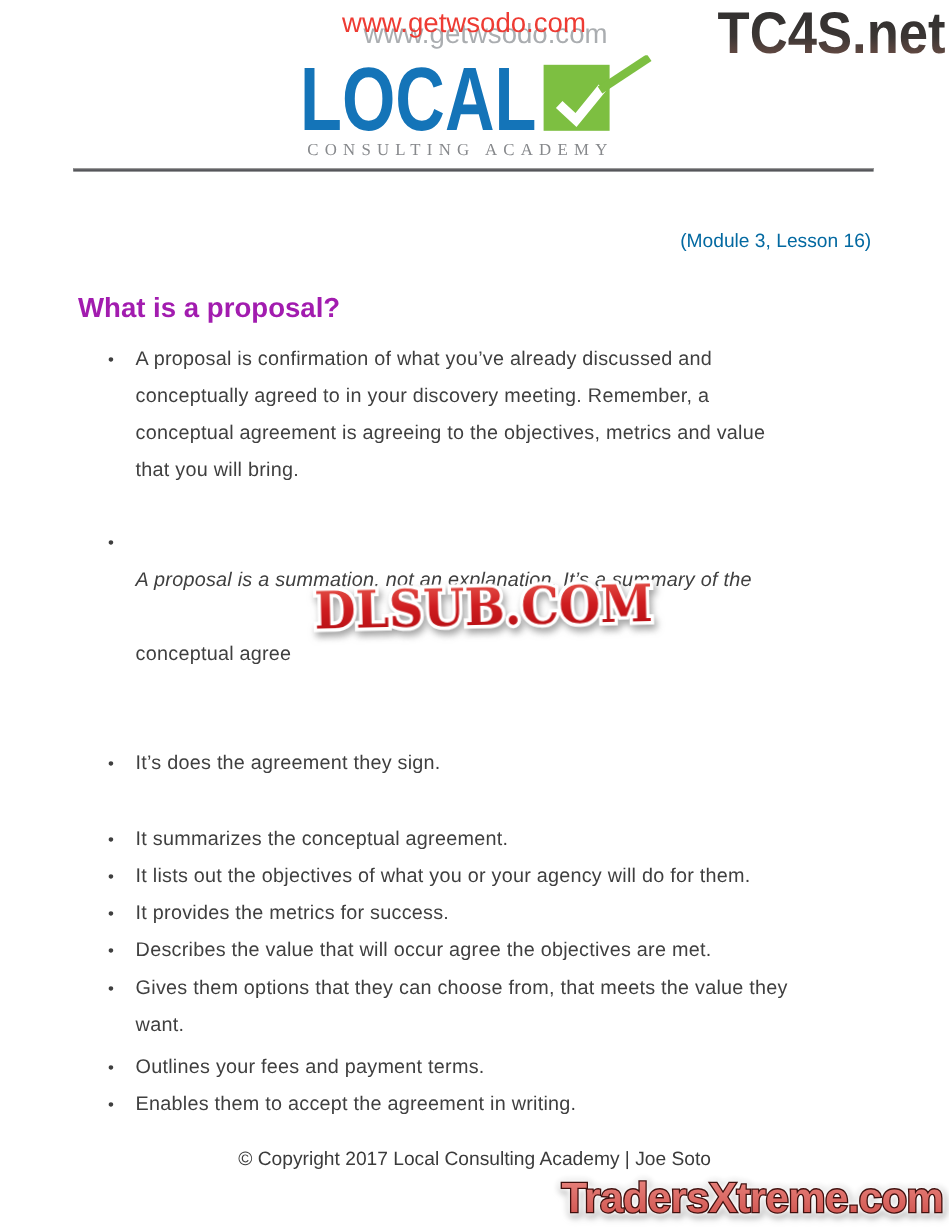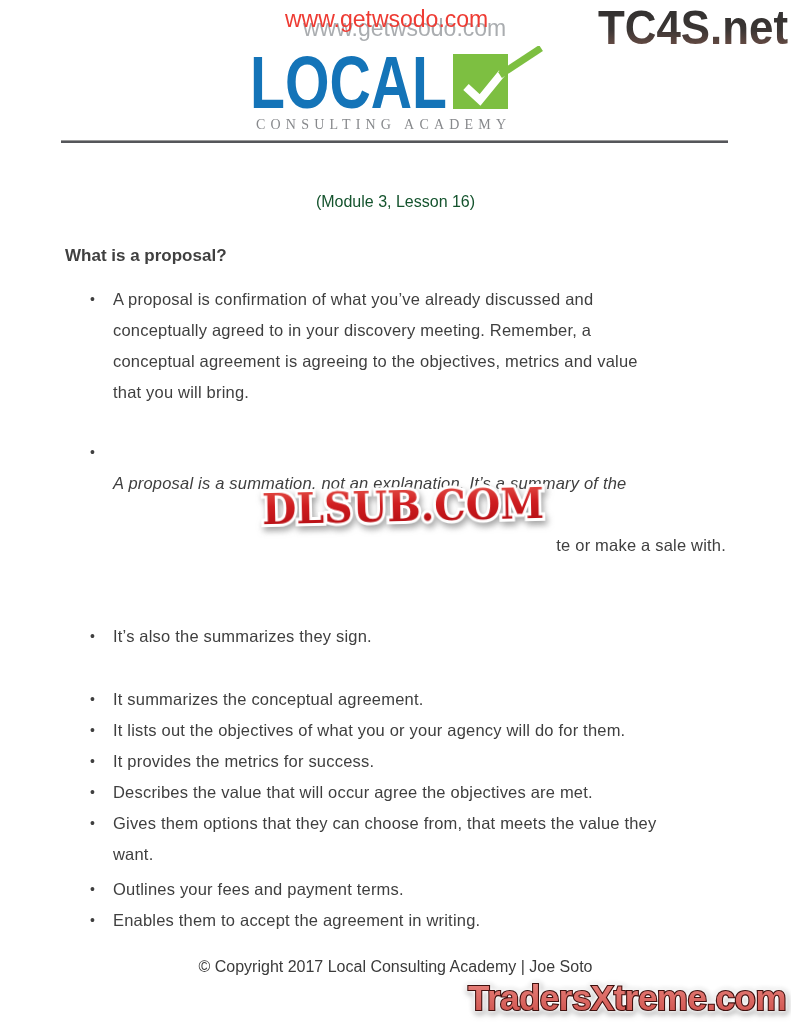--- a/index.html
+++ b/index.html
@@ -17,22 +17,22 @@
   #logo{position:absolute;left:250px;top:46px;width:310px;}
   #logo-tagline{margin-top:-3px;margin-left:6px;font-size:14px;letter-spacing:5.2px;
     color:#87898c;white-space:nowrap;font-family:Liberation Serif, serif;}
   #logo svg text{font-family:"Liberation Sans",sans-serif;font-weight:bold;font-size:75px;}
   
   #divider{position:absolute;left:61px;top:140px;width:667px;height:2px;
     background:#55565a;border-top:1px solid #9a9a9a;}
   
   #content{position:absolute;top:186px;left:65px;width:661px;}
   .title{text-align:center;font-weight:bold;font-size:16.5px;line-height:20px;color:#3c3c3c;}
-  .subtitle{text-align:center;font-size:16px;line-height:20px;color:#14532d;margin-top:6px;}
-  .heading{font-weight:bold;font-size:17px;line-height:22px;color:#404040;margin:0;}
+  .subtitle{text-align:right;font-size:16px;line-height:20px;color:#0369a1;margin-top:6px;}
+  .heading{font-weight:bold;font-size:23px;line-height:22px;color:#a21caf;margin:0;}
   .h1{margin-top:33px;}
   .h2{margin-top:34px;}
   .list{padding-left:25px;}
   .list1{margin-top:17px;}
   .list2{margin-top:32px;}
   .bullet{display:flex;font-size:16.5px;line-height:31px;letter-spacing:0.2px;color:#3f3f3f;}
   .list1 .bullet{margin-bottom:29px;}
   .list1 .bullet:last-child{margin-bottom:0;}
   .dot{width:23px;flex:none;font-size:14px;}
   .btext{flex:1;white-space:pre-line;}
@@ -93,28 +93,28 @@
       <span class="btext">A proposal is confirmation of what you’ve already discussed and
 conceptually agreed to in your discovery meeting. Remember, a
 conceptual agreement is agreeing to the objectives, metrics and value
 that you will bring.</span>
     </div>
     <div class="bullet">
       <span class="dot">•</span>
       <span class="btext">
         <span class="line">A proposal is a summation, not an explanation. It’s a summary of the</span>
         <span class="split-line">
+          <span>conceptual agree</span>
           <span class="gap"></span>
-          <span>te or make a sale with.</span>
         </span>
       </span>
     </div>
     <div class="bullet">
       <span class="dot">•</span>
-      <span class="btext">It’s also the summarizes they sign.</span>
+      <span class="btext">It’s does the agreement they sign.</span>
     </div>
   </div>
 
 
   <div class="list list2">
     <div class="bullet">
       <span class="dot">•</span>
       <span class="btext">It summarizes the conceptual agreement.</span>
     </div>
     <div class="bullet">

